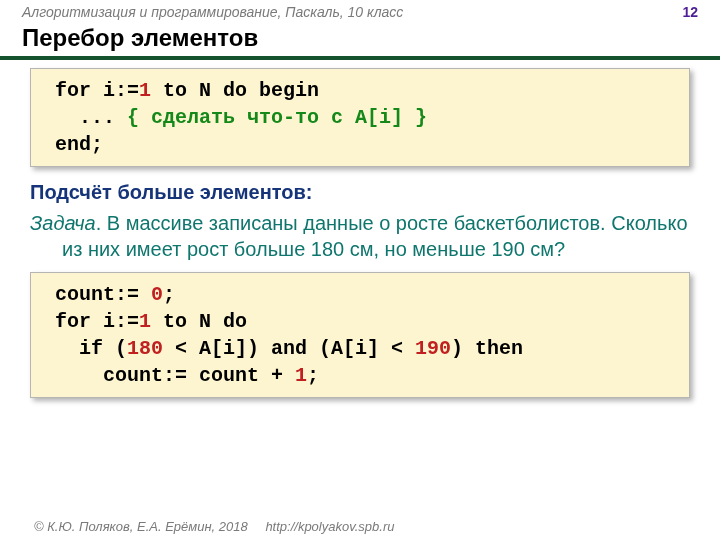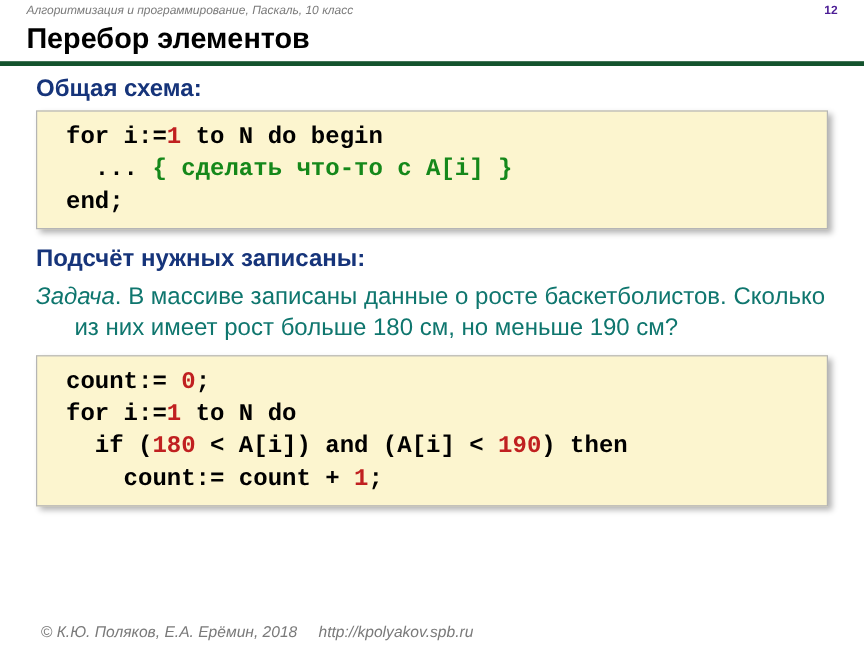--- a/index.html
+++ b/index.html
@@ -9,21 +9,21 @@
     font-family: Arial, Helvetica, sans-serif;
     background: #fff;
     position: relative;
     overflow: hidden;
   }
   .header-top {
     display: flex;
     justify-content: space-between;
     align-items: center;
     padding: 4px 22px 2px 22px;
-    font-size: 10px;
+    font-size: 14px;
     font-style: italic;
     color: #7a7a7a;
   }
   .page-number { font-style: normal; font-weight: bold; color: #4c1d95; }
   .title {
     font-size: 24px;
     font-weight: bold;
     color: #000;
     padding: 2px 22px 4px 22px;
     border-bottom: 4px solid #14532d;
@@ -75,27 +75,26 @@
 
 <div class="header-top">
   <span>Алгоритмизация и программирование, Паскаль, 10 класс</span>
   <span class="page-number">12</span>
 </div>
 
 <div class="title">Перебор элементов</div>
 
 <div class="content">
 
-  <div class="section-label">Общая схема:</div>
 
   <div class="codebox"><span class="kw">for i:=</span><span class="num">1</span><span class="kw"> to N do begin</span>
 <span class="kw">  ... </span><span class="comment">{ сделать что-то с A[i] }</span>
 <span class="kw">end;</span></div>
 
-  <div class="section-label">Подсчёт нужных записаны:</div>
+  <div class="section-label">Подсчёт больше элементов:</div>
 
   <div class="task-text"><span class="task-label">Задача</span><span>. В массиве записаны данные о росте баскетболистов. Сколько из них имеет рост больше 180 см, но меньше 190 см?</span></div>
 
   <div class="codebox"><span class="kw">count:= </span><span class="num">0</span><span class="kw">;</span>
 <span class="kw">for i:=</span><span class="num">1</span><span class="kw"> to N do</span>
 <span class="kw">  if (</span><span class="num">180</span><span class="kw"> &lt; A[i]) and (A[i] &lt; </span><span class="num">190</span><span class="kw">) then</span>
 <span class="kw">    count:= count + </span><span class="num">1</span><span class="kw">;</span></div>
 
 </div>
 

